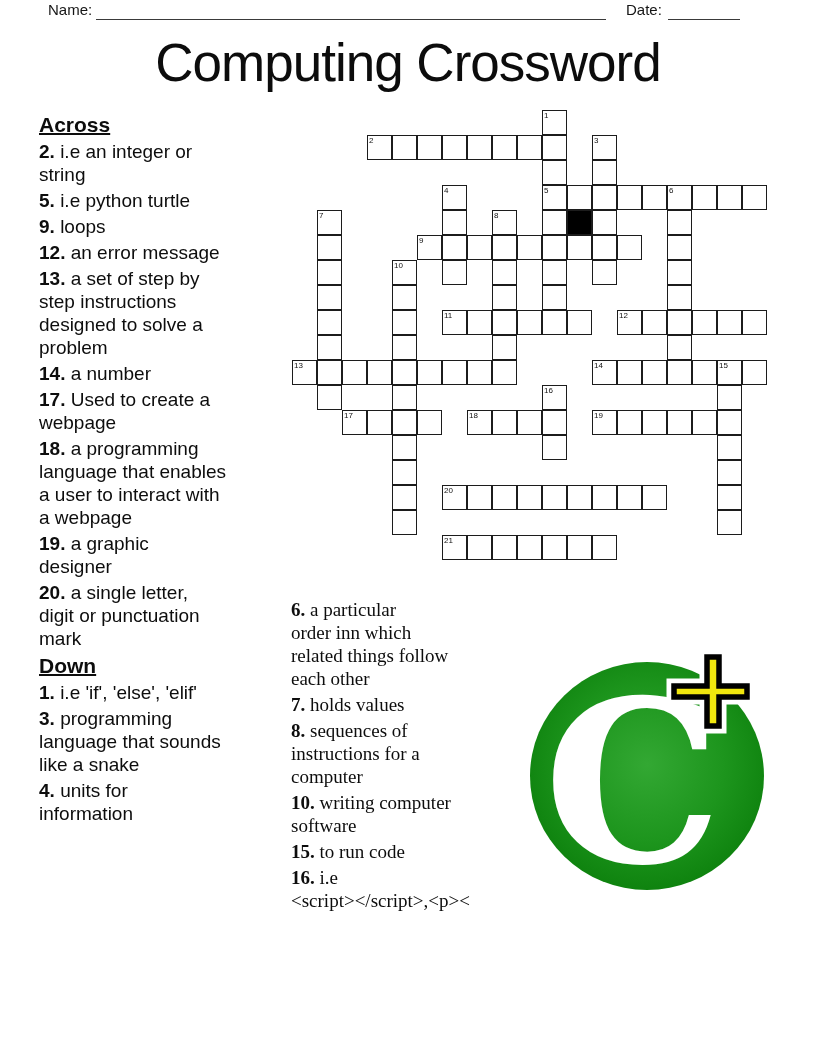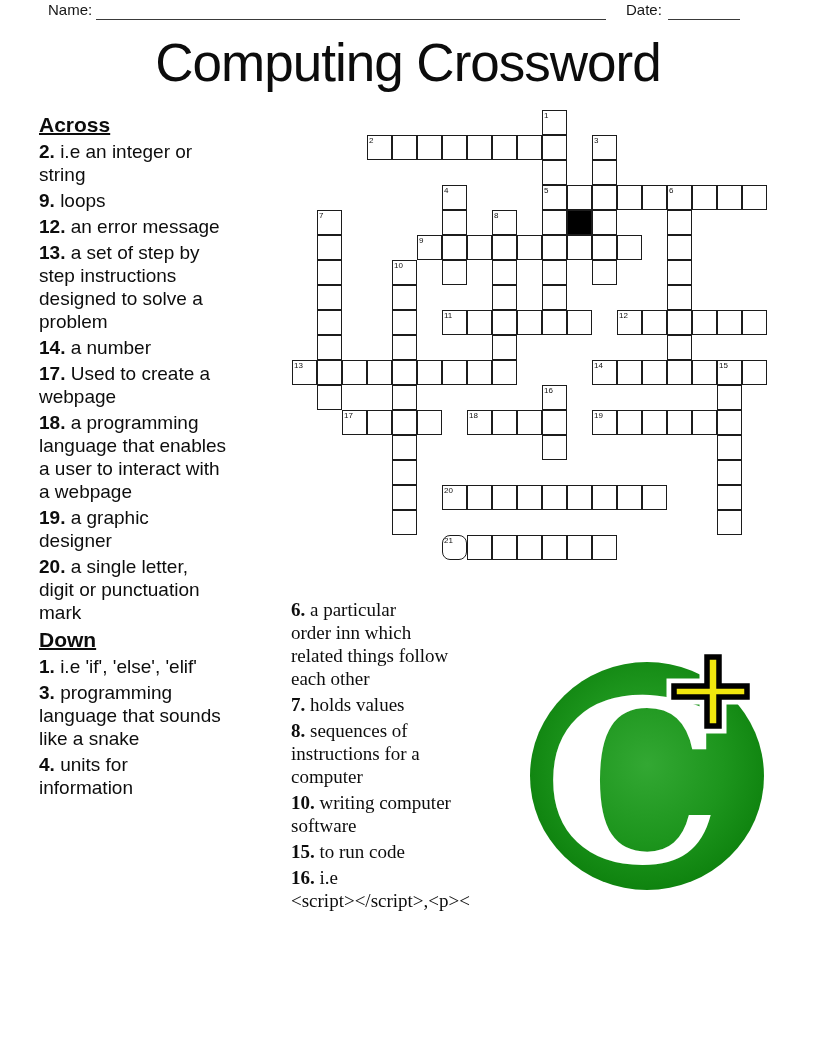--- a/index.html
+++ b/index.html
@@ -70,20 +70,21 @@
 <span id="date-label" class="hdr-label">Date:</span>
 <span id="date-line" class="hdr-line"></span>
 
 <div id="page-title">Computing Crossword</div>
 
 <div id="clues-left" class="clue-col">
   <div class="clue-heading">Across</div>
   <div id="across-list">
       <div class="clue"><span class="clue-num">2. </span><span class="clue-text">i.e an integer or
 string</span></div>
+      <div class="clue"><span class="clue-num">5. </span><span class="clue-text">i.e python turtle</span></div>
       <div class="clue"><span class="clue-num">9. </span><span class="clue-text">loops</span></div>
       <div class="clue"><span class="clue-num">12. </span><span class="clue-text">an error message</span></div>
       <div class="clue"><span class="clue-num">13. </span><span class="clue-text">a set of step by
 step instructions
 designed to solve a
 problem</span></div>
       <div class="clue"><span class="clue-num">14. </span><span class="clue-text">a number</span></div>
       <div class="clue"><span class="clue-num">17. </span><span class="clue-text">Used to create a
 webpage</span></div>
       <div class="clue"><span class="clue-num">18. </span><span class="clue-text">a programming
@@ -281,21 +282,21 @@
     <div class="cell" style="left: 200px; top: 375px; border-color: rgb(28, 28, 28);"></div>
     <div class="cell" style="left: 225px; top: 375px; border-color: rgb(28, 28, 28);"></div>
     <div class="cell" style="left: 250px; top: 375px; border-color: rgb(28, 28, 28);"></div>
     <div class="cell" style="left: 275px; top: 375px; border-color: rgb(28, 28, 28);"></div>
     <div class="cell" style="left: 300px; top: 375px; border-color: rgb(28, 28, 28);"></div>
     <div class="cell" style="left: 325px; top: 375px; border-color: rgb(28, 28, 28);"></div>
     <div class="cell" style="left: 350px; top: 375px; border-color: rgb(28, 28, 28);"></div>
     <div class="cell" style="left: 425px; top: 375px; border-color: rgb(28, 28, 28);"></div>
     <div class="cell" style="left: 100px; top: 400px; border-color: rgb(28, 28, 28);"></div>
     <div class="cell" style="left: 425px; top: 400px; border-color: rgb(28, 28, 28);"></div>
-    <div class="cell" style="left: 150px; top: 425px; border-color: rgb(28, 28, 28); border-radius: 8px;">
+    <div class="cell" style="left: 150px; top: 425px; border-color: rgb(28, 28, 28);">
       <span class="num">21</span>
     </div>
     <div class="cell" style="left: 175px; top: 425px; border-color: rgb(28, 28, 28);"></div>
     <div class="cell" style="left: 200px; top: 425px; border-color: rgb(28, 28, 28);"></div>
     <div class="cell" style="left: 225px; top: 425px; border-color: rgb(28, 28, 28);"></div>
     <div class="cell" style="left: 250px; top: 425px; border-color: rgb(28, 28, 28);"></div>
     <div class="cell" style="left: 275px; top: 425px; border-color: rgb(28, 28, 28);"></div>
     <div class="cell" style="left: 300px; top: 425px; border-color: rgb(28, 28, 28);"></div>
   </div>
 

